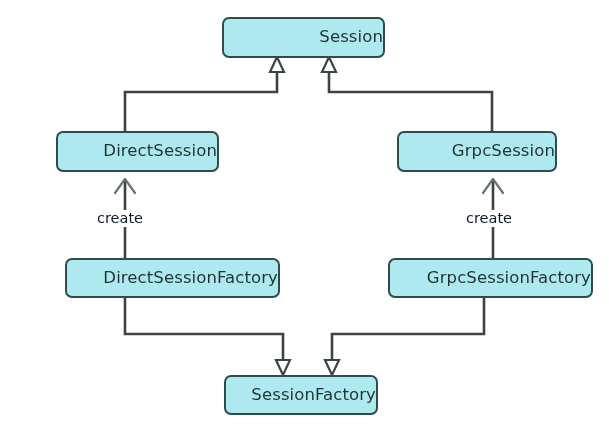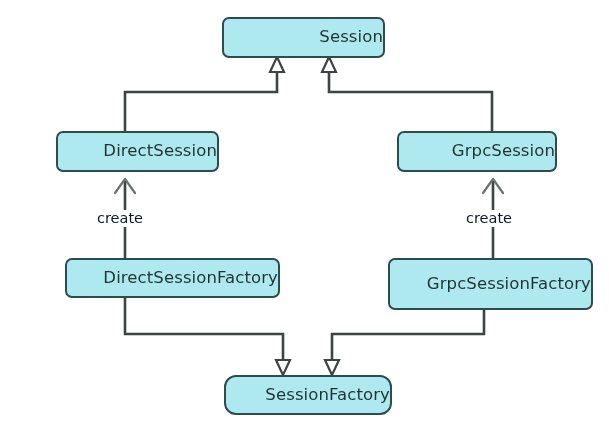--- a/index.html
+++ b/index.html
@@ -47,22 +47,22 @@
     font-size: 14.5px;
     line-height: 1;
     white-space: nowrap;
     background: #ffffff;
     padding: 1px 3px;
   }
   #node-session            { left: 222px; top: 17px;  width: 163px; height: 41px; }
   #node-direct-session     { left: 56px;  top: 131px; width: 163px; height: 41px; }
   #node-grpc-session       { left: 397px; top: 131px; width: 160px; height: 41px; }
   #node-direct-session-factory { left: 17px;  top: 258px; width: 215px; height: 40px; margin-left: 48px; }
-  #node-grpc-session-factory   { left: 388px; top: 258px; width: 205px; height: 52px; }
-  #node-session-factory    { left: 224px; top: 375px; width: 168px; height: 40px; border-radius: 12px; }
+  #node-grpc-session-factory   { left: 388px; top: 258px; width: 205px; height: 40px; }
+  #node-session-factory    { left: 224px; top: 375px; width: 154px; height: 40px; }
   #label-create-left  { left: 94px;  top: 210px; }
   #label-create-right { left: 463px; top: 210px; }
 </style>
 </head>
 <body>
 
 <div id="diagram-canvas">
 
   <svg id="edge-layer" viewBox="0 0 609 431" width="609" height="431" xmlns="http://www.w3.org/2000/svg">
 

